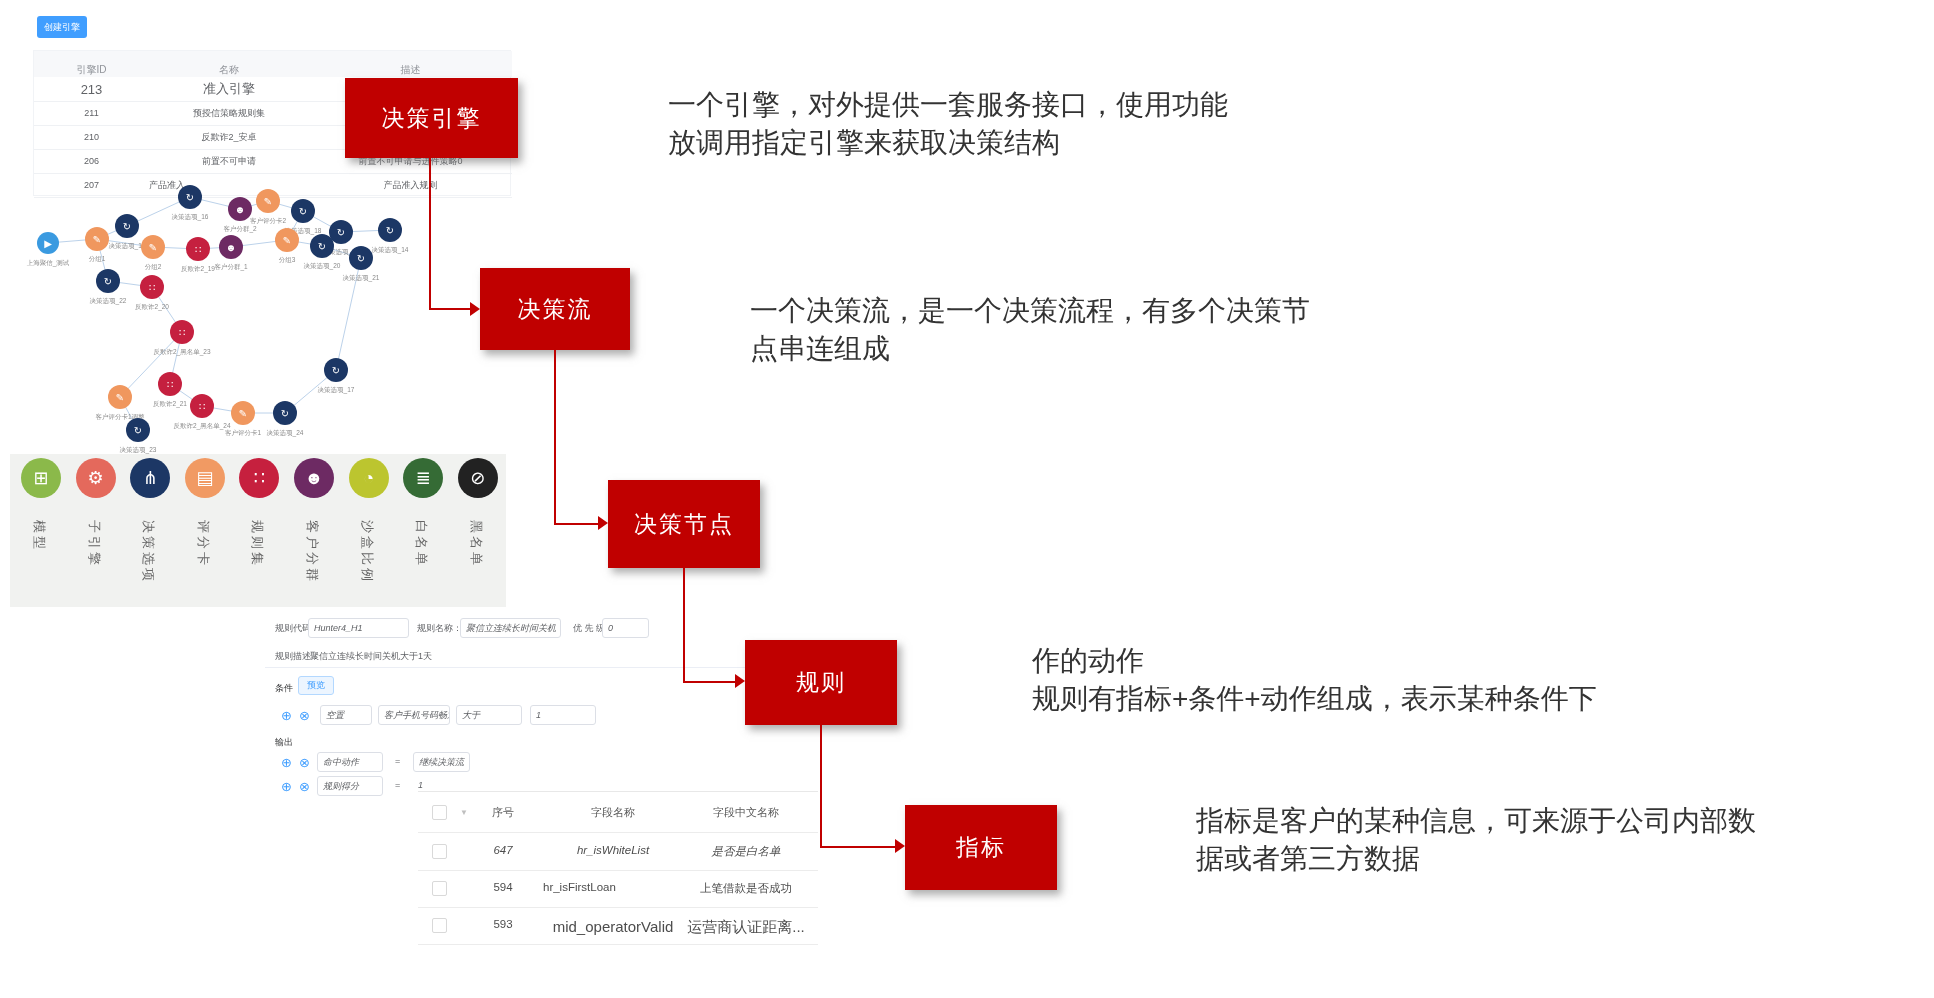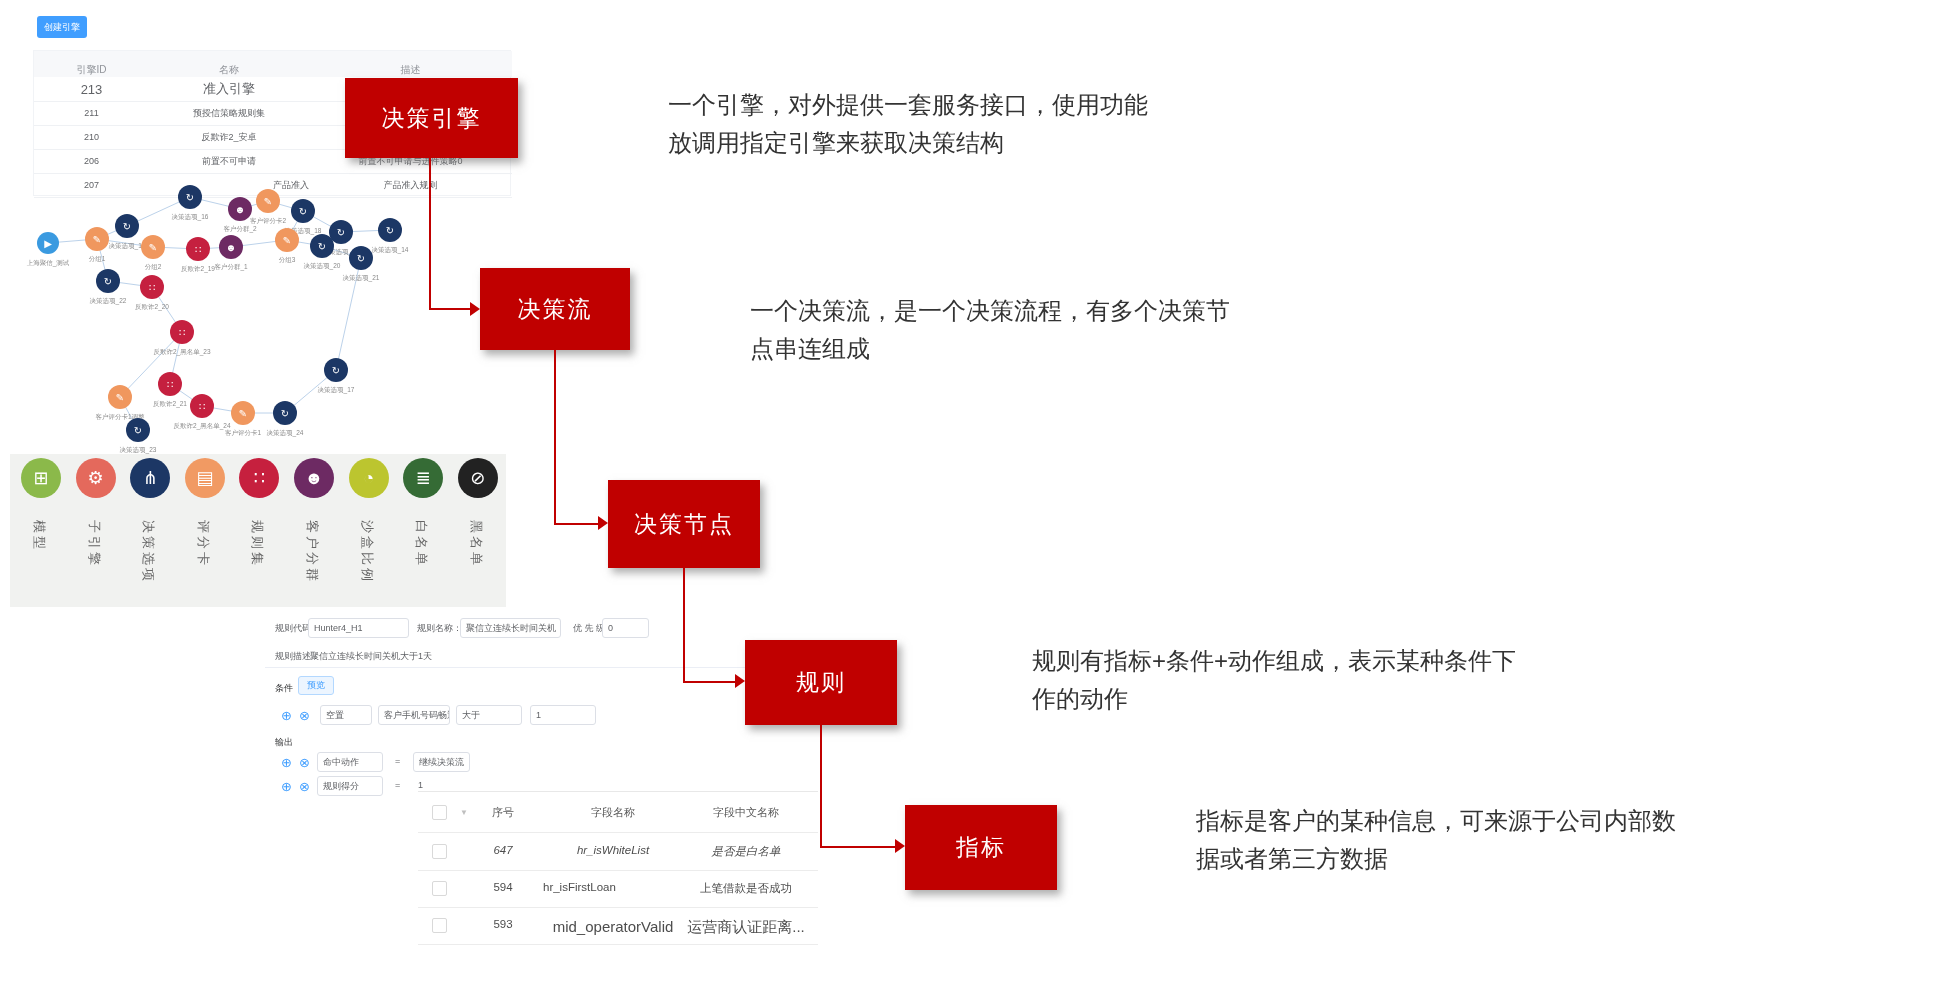--- a/index.html
+++ b/index.html
@@ -3,21 +3,21 @@
 <meta charset="utf-8">
 <style>
   html,body{margin:0;padding:0;background:#fff;}
   #canvas{position:relative;width:1934px;height:998px;background:#fff;overflow:hidden;
           font-family:"Liberation Sans","DejaVu Sans",sans-serif;}
 
   
   .rbox{position:absolute;background:#c00000;color:#fff;display:flex;align-items:center;
         justify-content:center;font-size:23px;letter-spacing:2px;
         box-shadow:4px 5px 8px rgba(110,110,110,.55);}
-  .desc{position:absolute;font-size:24px;color:#333;line-height:38px;white-space:nowrap;}
+  .desc{position:absolute;font-size:28px;color:#333;line-height:38px;white-space:nowrap;}
   .vline,.hline{position:absolute;background:#c00000;}
   .vline{width:2px;} .hline{height:2px;}
   .ahead{position:absolute;width:0;height:0;border-top:7px solid transparent;
          border-bottom:7px solid transparent;border-left:10px solid #c00000;}
 
   
   #epanel{position:absolute;left:33px;top:14px;width:478px;height:184px;background:#fff;}
   .create-btn{position:absolute;left:4px;top:2px;width:50px;height:22px;background:#409eff;
         color:#fff;border:none;border-radius:3px;font-size:9px;font-family:inherit;}
   #etable{position:absolute;left:0;top:36px;width:478px;height:146px;border:1px solid #f1f3f6;box-sizing:border-box;}
@@ -29,21 +29,21 @@
   .panel-gray{position:absolute;left:10px;top:454px;width:496px;height:153px;background:#f1f2f0;}
   .pcircle{position:absolute;top:4px;width:40px;height:40px;border-radius:50%;display:flex;
         align-items:center;justify-content:center;color:#fff;font-size:18px;}
   .plabel{position:absolute;top:66px;font-size:13px;color:#666;white-space:nowrap;
         letter-spacing:3px;transform-origin:0 0;transform:rotate(90deg);}
 
   
   .rule-form{position:absolute;left:205px;top:610px;width:662px;height:185px;font-size:9px;color:#606266;}
   .fl{position:absolute;white-space:nowrap;color:#606266;}
   .inp{position:absolute;height:20px;border:1px solid #dcdfe6;border-radius:3px;background:#fff;
-        line-height:18px;padding:0 5px;box-sizing:border-box;white-space:nowrap;overflow:hidden;color:#606266;}
+        line-height:18px;padding:0 5px;box-sizing:border-box;white-space:nowrap;overflow:hidden;color:#606266;font-style:italic;}
   .circ-btn{position:absolute;color:#409eff;font-size:13px;line-height:13px;background:none;border:none;padding:0;font-family:inherit;}
   .preview-btn{position:absolute;border:1px solid #b3d8ff;background:#ecf5ff;color:#409eff;
         border-radius:3px;font-size:9px;padding:2px 8px;font-family:inherit;}
   .divider{position:absolute;background:#ebeef5;height:1px;}
 
   
   #ftable{position:absolute;left:418px;top:791px;width:400px;height:160px;background:#fff;
         border-top:1px solid #e8e8e8;}
   .chk{position:absolute;width:13px;height:13px;border:1px solid #d9d9d9;border-radius:2px;background:#fff;}
   .rowline{position:absolute;left:0;width:400px;height:1px;background:#ececec;}
@@ -76,21 +76,21 @@
           <span style="width: 160px; text-align: center; overflow: hidden; white-space: nowrap;">反欺诈2_安卓</span>
           <span style="width: 203px; text-align: center; overflow: hidden; white-space: nowrap;">安卓反欺诈2引擎</span>
         </div>
         <div style="position: absolute; left: 0px; top: 98px; width: 478px; height: 24px; display: flex; align-items: center; font-size: 9px; color: rgb(96, 98, 102); border-bottom: 1px solid rgb(239, 241, 244);">
           <span style="width: 115px; text-align: center; overflow: hidden; white-space: nowrap;">206</span>
           <span style="width: 160px; text-align: center; overflow: hidden; white-space: nowrap;">前置不可申请</span>
           <span style="width: 203px; text-align: center; overflow: hidden; white-space: nowrap;">前置不可申请与进件策略0</span>
         </div>
         <div style="position: absolute; left: 0px; top: 122px; width: 478px; height: 24px; display: flex; align-items: center; font-size: 9px; color: rgb(96, 98, 102); border-bottom: 1px solid rgb(239, 241, 244);">
           <span style="width: 115px; text-align: center; overflow: hidden; white-space: nowrap;">207</span>
-          <span style="width: 160px; text-align: right; overflow: hidden; white-space: nowrap; font-family: Liberation Mono, monospace;">产品准入</span>
+          <span style="width: 160px; text-align: left; overflow: hidden; white-space: nowrap; font-family: Liberation Mono, monospace;">产品准入</span>
           <span style="width: 203px; text-align: center; overflow: hidden; white-space: nowrap;">产品准入规则</span>
         </div>
       </div>
   </div>
 
   <svg id="graph" width="420" height="290">
       <line x1="38" y1="63" x2="87" y2="59" stroke="#bcd2ea" stroke-width="1"></line>
       <line x1="87" y1="59" x2="117" y2="46" stroke="#bcd2ea" stroke-width="1"></line>
       <line x1="87" y1="59" x2="143" y2="67" stroke="#bcd2ea" stroke-width="1"></line>
       <line x1="143" y1="67" x2="188" y2="69" stroke="#bcd2ea" stroke-width="1"></line>
@@ -335,21 +335,21 @@
 
   <div class="desc" style="left:668px;top:86px">
     <div>一个引擎，对外提供一套服务接口，使用功能</div>
     <div>放调用指定引擎来获取决策结构</div>
   </div>
   <div class="desc" style="left:750px;top:292px">
     <div>一个决策流，是一个决策流程，有多个决策节</div>
     <div>点串连组成</div>
   </div>
   <div class="desc" style="left:1032px;top:642px">
+    <div>作的动作</div>
     <div>规则有指标+条件+动作组成，表示某种条件下</div>
-    <div>作的动作</div>
   </div>
   <div class="desc" style="left:1196px;top:802px">
     <div>指标是客户的某种信息，可来源于公司内部数</div>
     <div>据或者第三方数据</div>
   </div>
 
 </div>
 
 </body></html>

